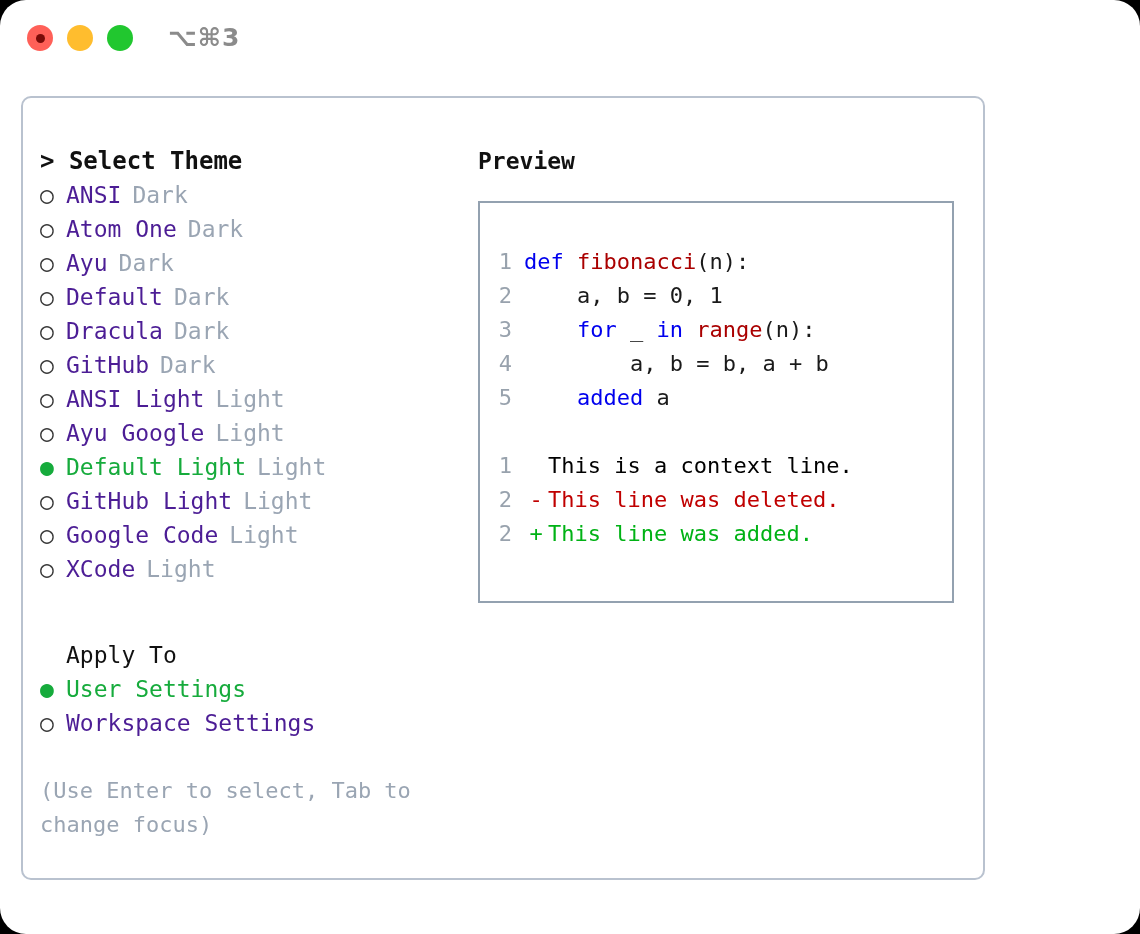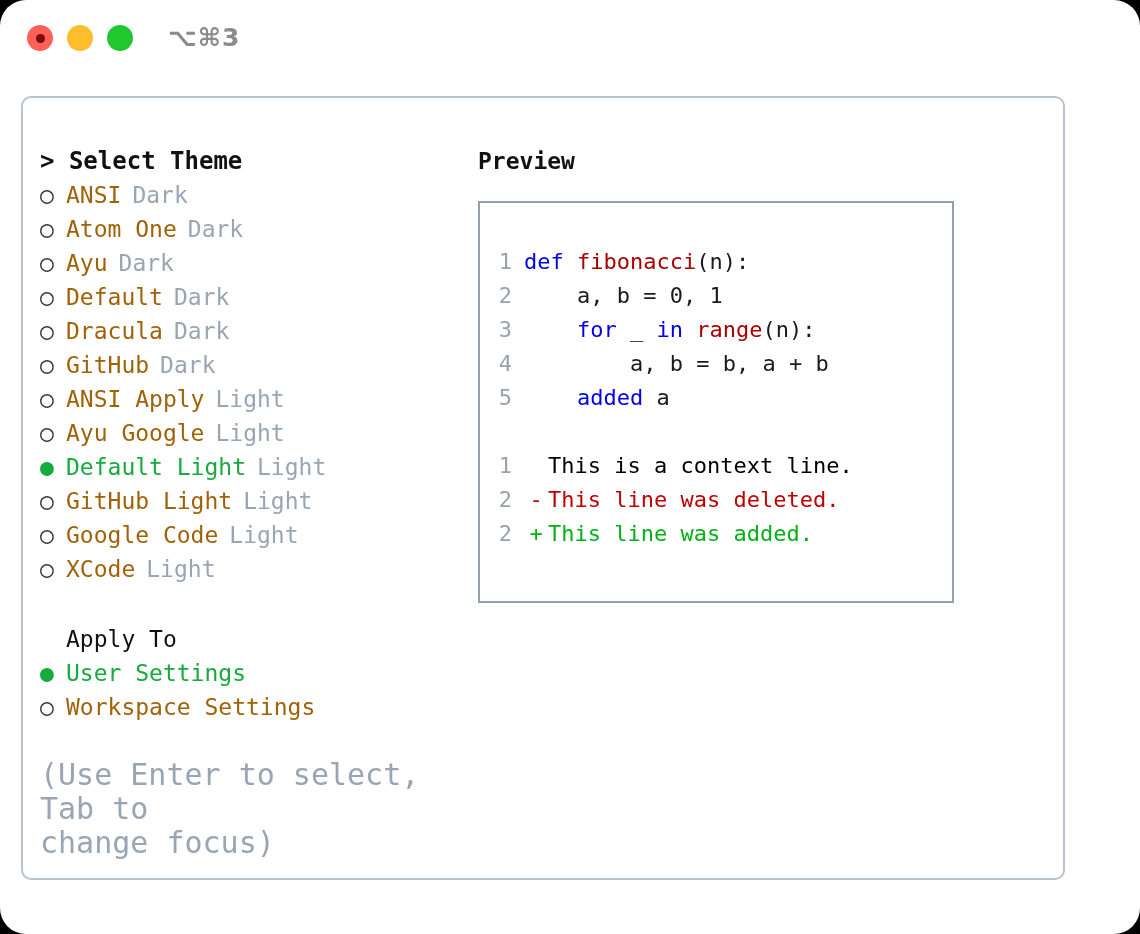--- a/index.html
+++ b/index.html
@@ -70,21 +70,21 @@
     letter-spacing: 1px;
     color: #8b8b8b;
     line-height: 32px;
   }
 
   
   .window {
     position: absolute;
     left: 21px;
     top: 96px;
-    width: 1044px;
+    width: 964px;
     height: 784px;
     border: 2px solid #b9c2cf;
     border-radius: 10px;
     box-sizing: border-box;
     background: #ffffff;
   }
 
   
   .left-pane {
     position: absolute;
@@ -111,39 +111,39 @@
   .marker {
     display: inline-block;
     width: 26px;
     flex: 0 0 26px;
     font-size: 23px;
     color: #3b3b3b;
   }
   .marker.sel {
     color: #16ab3c;
   }
-  .opt-label { color: #a16207; }
+  .opt-label { color: #4c1d95; }
   .opt-label.sel { color: #16ab3c; }
   .opt-tag {
     color: #9aa5b3;
     padding-left: 11px;
   }
 
-  .apply-block { margin-top: 36px; }
+  .apply-block { margin-top: 52px; }
   .apply-head {
     font-size: 23px;
     color: #111111;
     line-height: 34px;
     padding-left: 26px;
     white-space: pre;
   }
 
   .hint {
     margin-top: 34px;
-    font-size: 30px;
+    font-size: 22px;
     color: #9aa5b3;
     line-height: 34px;
     width: 400px;
     white-space: pre-wrap;
   }
 
   
   .right-pane {
     position: absolute;
     left: 455px;
@@ -215,21 +215,21 @@
 
       <div class="section-title">&gt; Select Theme</div>
 
       <div class="opt-list" id="theme-list">
           <div class="opt-row"><span class="marker">○</span><span class="opt-label">ANSI</span><span class="opt-tag">Dark</span></div>
           <div class="opt-row"><span class="marker">○</span><span class="opt-label">Atom One</span><span class="opt-tag">Dark</span></div>
           <div class="opt-row"><span class="marker">○</span><span class="opt-label">Ayu</span><span class="opt-tag">Dark</span></div>
           <div class="opt-row"><span class="marker">○</span><span class="opt-label">Default</span><span class="opt-tag">Dark</span></div>
           <div class="opt-row"><span class="marker">○</span><span class="opt-label">Dracula</span><span class="opt-tag">Dark</span></div>
           <div class="opt-row"><span class="marker">○</span><span class="opt-label">GitHub</span><span class="opt-tag">Dark</span></div>
-          <div class="opt-row"><span class="marker">○</span><span class="opt-label">ANSI Apply</span><span class="opt-tag">Light</span></div>
+          <div class="opt-row"><span class="marker">○</span><span class="opt-label">ANSI Light</span><span class="opt-tag">Light</span></div>
           <div class="opt-row"><span class="marker">○</span><span class="opt-label">Ayu Google</span><span class="opt-tag">Light</span></div>
           <div class="opt-row"><span class="marker sel">●</span><span class="opt-label sel">Default Light</span><span class="opt-tag">Light</span></div>
           <div class="opt-row"><span class="marker">○</span><span class="opt-label">GitHub Light</span><span class="opt-tag">Light</span></div>
           <div class="opt-row"><span class="marker">○</span><span class="opt-label">Google Code</span><span class="opt-tag">Light</span></div>
           <div class="opt-row"><span class="marker">○</span><span class="opt-label">XCode</span><span class="opt-tag">Light</span></div>
         </div>
 
       <div class="apply-block">
         <div class="apply-head">Apply To</div>
         <div class="opt-list" id="apply-list">

